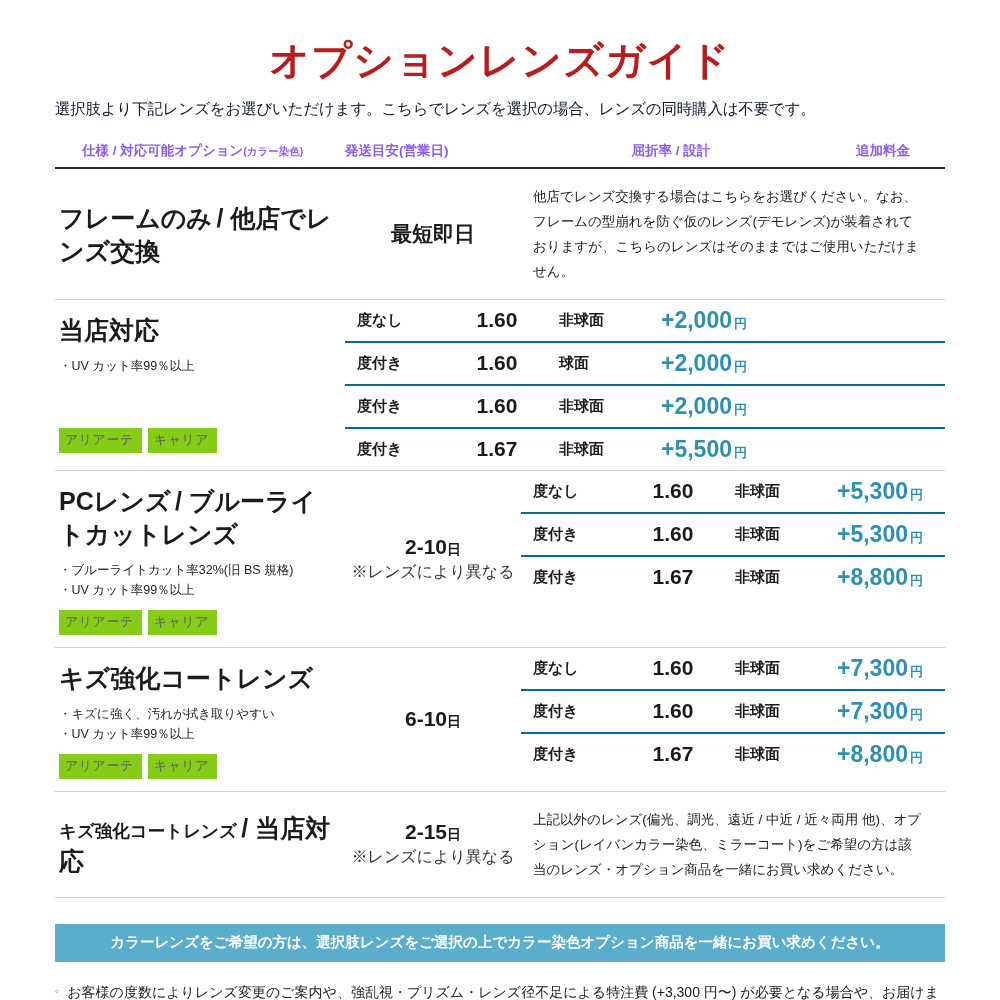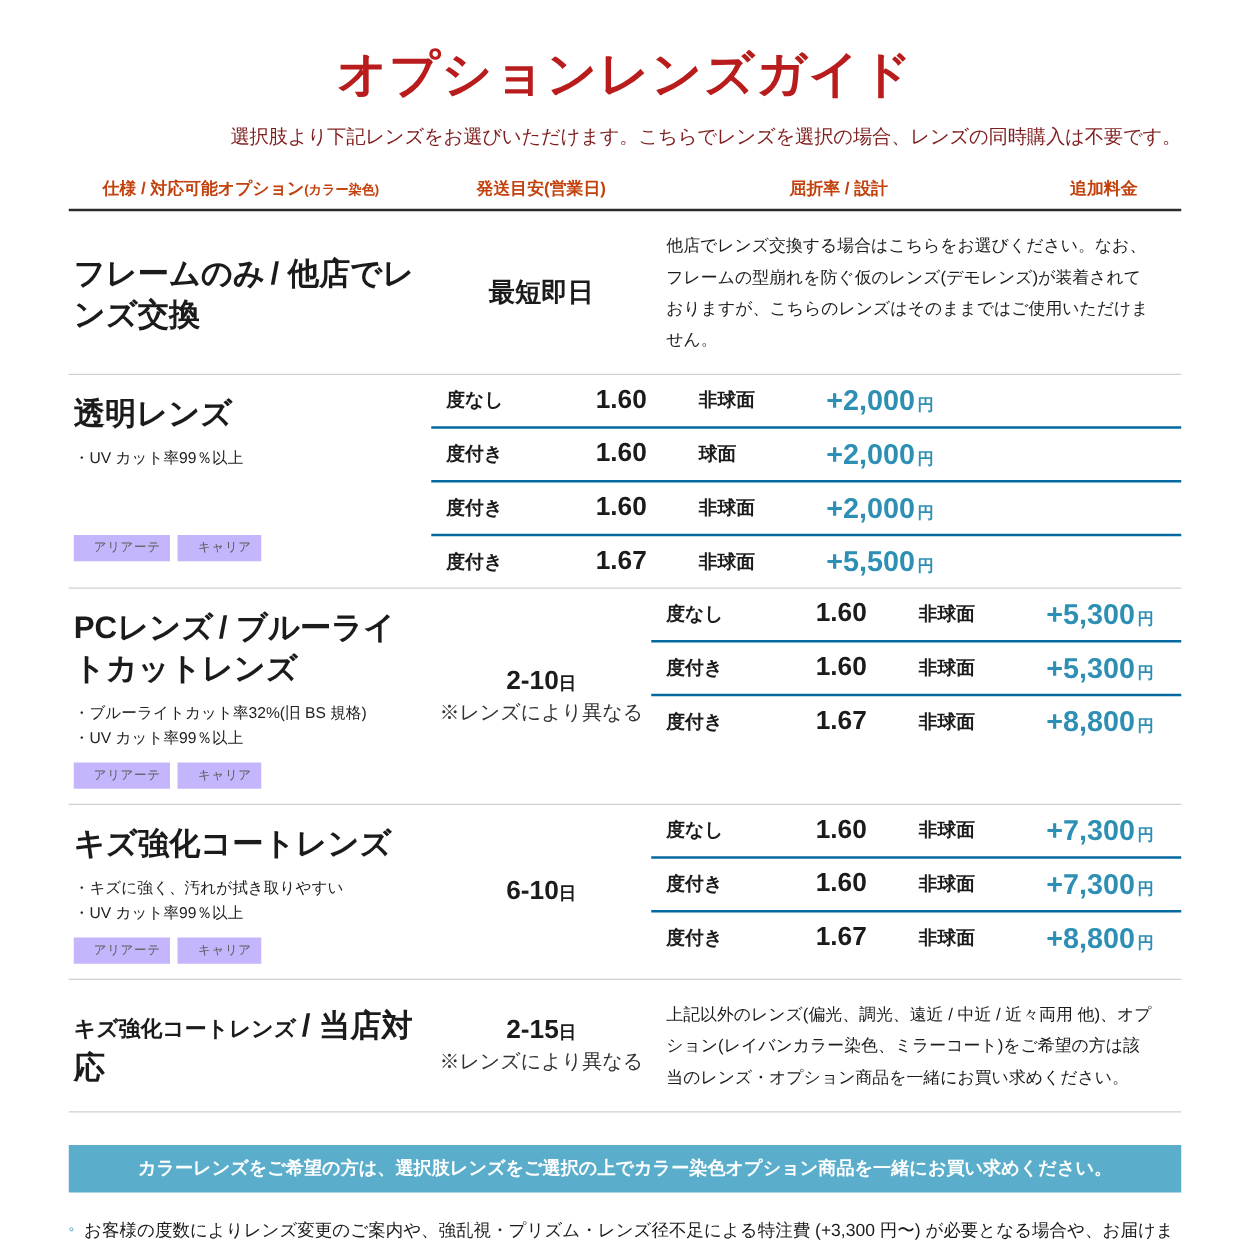--- a/index.html
+++ b/index.html
@@ -25,38 +25,38 @@
   .main-title {
     text-align: center;
     color: #b91c1c;
     font-size: 40px;
     font-weight: bold;
     letter-spacing: 1px;
     padding-top: 38px;
     line-height: 1.1;
   }
   .subtitle {
-    text-align: right;
+    text-align: left;
     font-size: 15.5px;
-    color: #7f1d1d;
+    color: #0f172a;
     margin-top: 17px;
     letter-spacing: -0.2px;
   }
   
   .col-head {
     display: flex;
     align-items: flex-end;
-    color: #c2410c;
+    color: #8b5cf6;
     font-size: 13.5px;
     font-weight: bold;
     margin-top: 22px;
     padding-bottom: 7px;
   }
   .ch-spec   { width: 290px; padding-left: 27px; box-sizing: border-box;}
-  .ch-ship   { width: 176px; text-align: center; }
+  .ch-ship   { width: 176px; }
   .ch-index  { width: 300px; text-align: center; }
   .ch-price  { flex: 1; text-align: center; }
   .ch-small  { font-size: 10.5px; font-weight: bold; }
 
   .rule-top {
     border-top: 2px solid #2b2b2b;
   }
   .rule-row {
     border-top: 1px solid #cfcfcf;
   }
@@ -96,24 +96,24 @@
     font-size: 12.5px;
     line-height: 1.6;
     color: #222;
   }
   .tags {
     margin-top: 10px;
     display: flex;
     gap: 6px;
   }
   .tag {
-    background: #c4b5fd;
+    background: #84cc16;
     color: #5d5d5d;
-    font-size: 10px;
-    padding: 3px 8px 4px 16px;
+    font-size: 13px;
+    padding: 3px 8px 4px 6px;
     letter-spacing: 0.5px;
   }
   .ship-main {
     font-size: 21px;
     font-weight: bold;
   }
   .ship-main .unit { font-size: 14px; }
   .ship-note {
     font-size: 16px;
     color: #333;
@@ -205,21 +205,21 @@
     <div class="cell-right">
       <div class="desc">他店でレンズ交換する場合はこちらをお選びください。なお、フレームの型崩れを防ぐ仮のレンズ(デモレンズ)が装着されておりますが、こちらのレンズはそのままではご使用いただけません。</div>
     </div>
   </div>
 
   <div class="rule-row"></div>
 
   <div class="row">
     <div class="cell-spec">
       <div>
-        <span class="spec-title">透明レンズ</span>
+        <span class="spec-title">当店対応</span>
       </div>
       <div class="spec-bullets">
         <div>・UV カット率99％以上</div>
       </div>
       <div class="tags" style="margin-top:52px;">
         <span class="tag">アリアーテ</span>
         <span class="tag">キャリア</span>
       </div>
     </div>
     <div class="cell-right">

